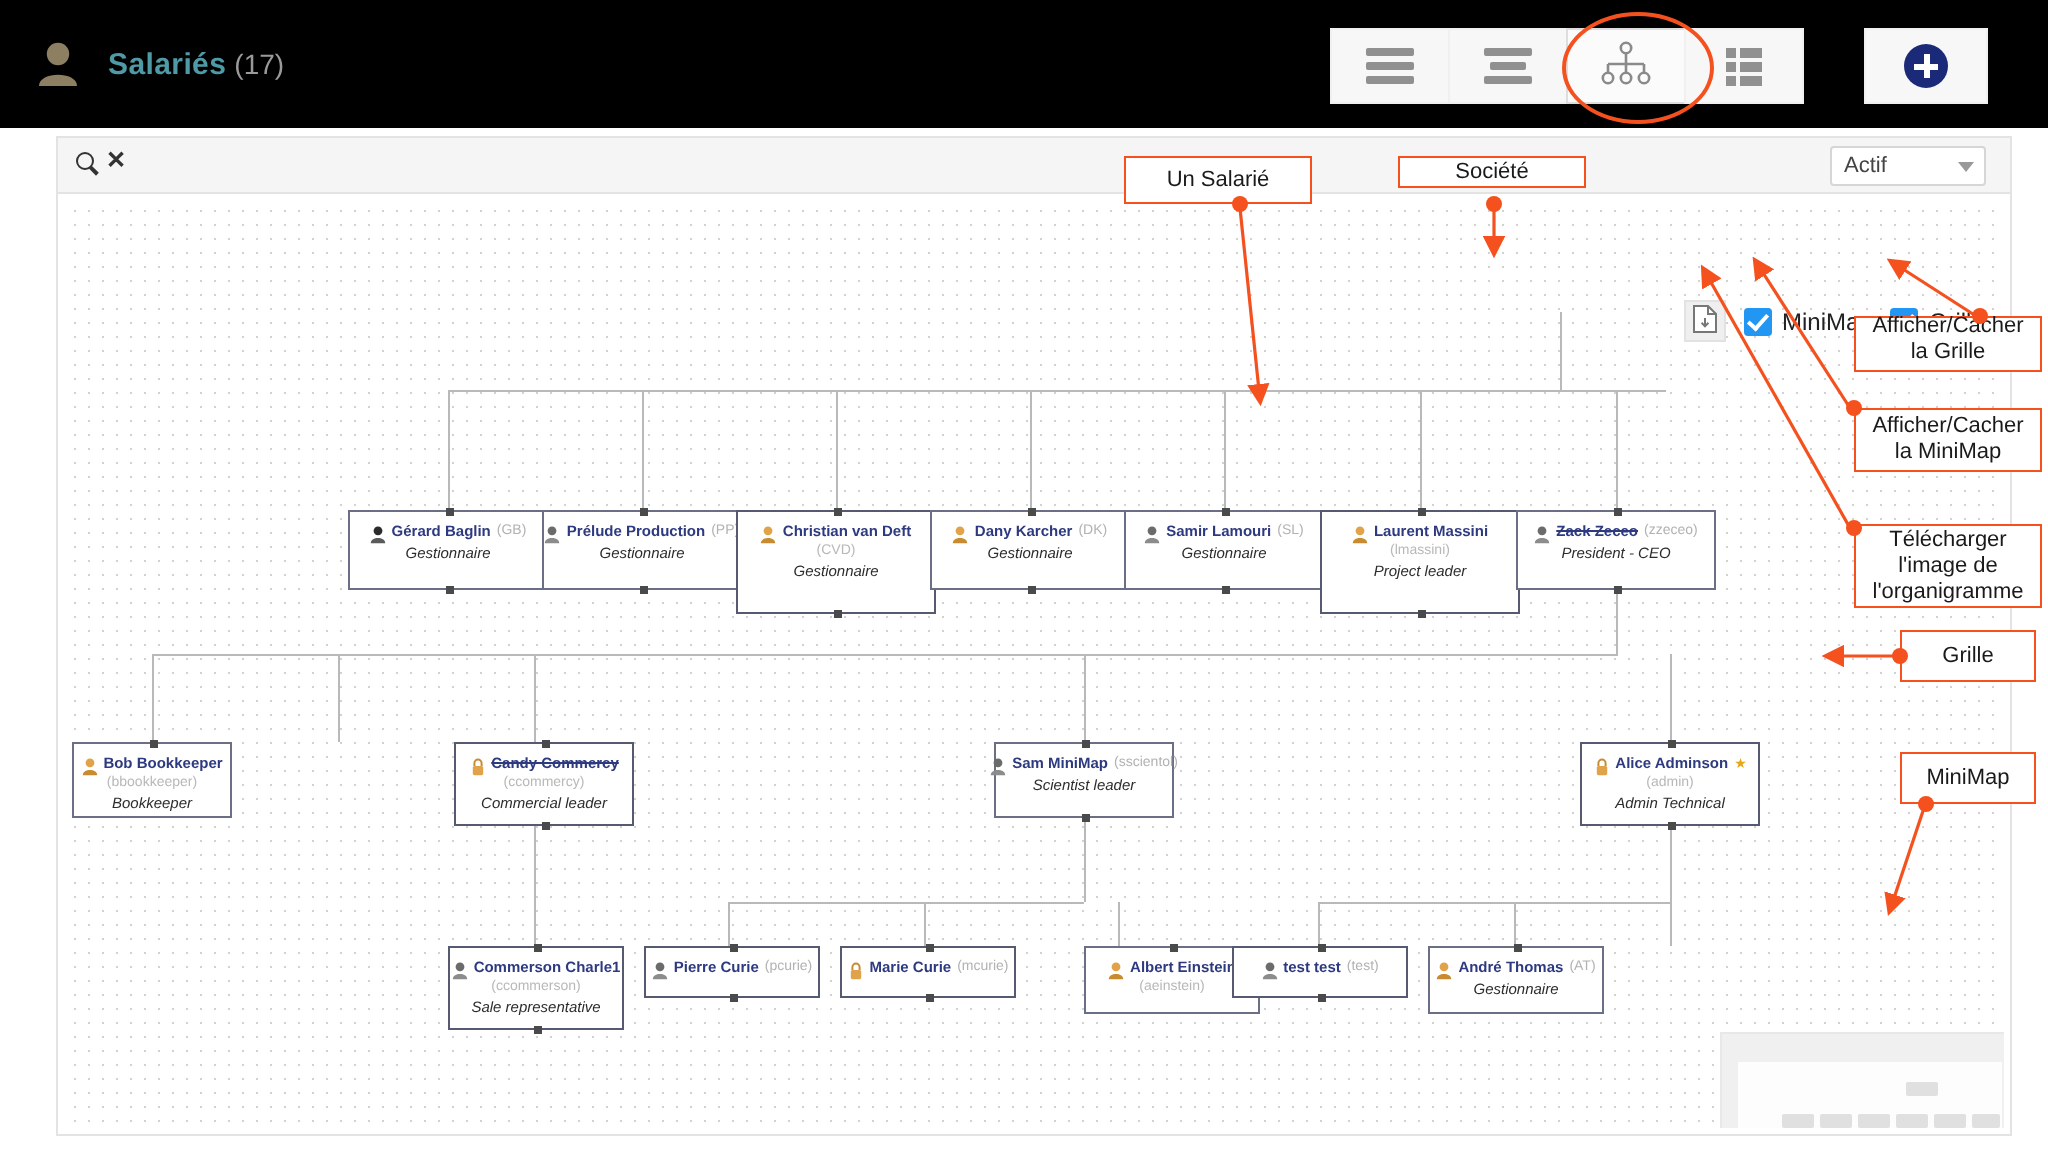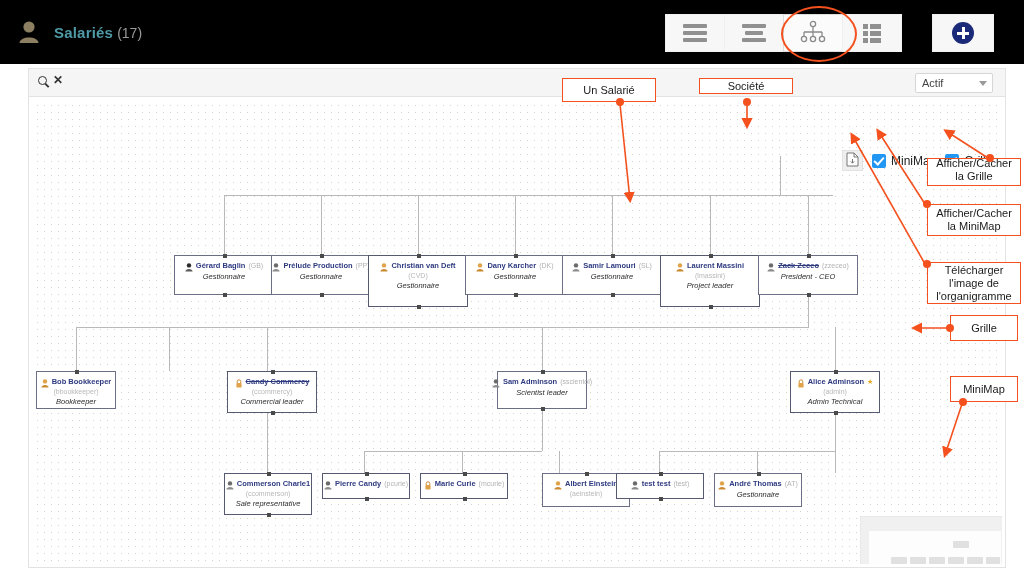--- a/index.html
+++ b/index.html
@@ -403,21 +403,21 @@
       <span class="port" style="left:43px; top:-2px;"></span>
       <span class="port" style="left:43px; bottom:-3px;"></span>
     </div>
 
     <div class="node" style="left:463px; top:269px; width:90px; height:38px;">
       <span class="nm-row">
           <span class="ico"><svg width="8" height="9" viewBox="0 0 8 9">
               <circle cx="4" cy="2.4" r="2.2" fill="#6b6b6b"></circle>
               <path d="M0.4 8.6 C0.4 5.2 7.6 5.2 7.6 8.6 Z" fill="#8c8c8c"></path>
             </svg></span>
-          <span class="nm">Sam Adminson</span>
+          <span class="nm">Sam MiniMap</span>
           <span class="lg">(sscientol)</span>
         </span>
       <span class="ttl">Scientist leader</span>
       <span class="port" style="left:43px; top:-2px;"></span>
       <span class="port" style="left:43px; bottom:-3px;"></span>
     </div>
 
     <div class="node thick" style="left:756px; top:269px; width:90px; height:42px;">
       <span class="nm-row">
           <span class="ico"><svg width="8" height="9" viewBox="0 0 8 9">
@@ -446,21 +446,21 @@
       <span class="port" style="left:42px; top:-2px;"></span>
       <span class="port" style="left:42px; bottom:-3px;"></span>
     </div>
 
     <div class="node thick" style="left:288px; top:371px; width:88px; height:26px;">
       <span class="nm-row">
           <span class="ico"><svg width="8" height="9" viewBox="0 0 8 9">
               <circle cx="4" cy="2.4" r="2.2" fill="#6b6b6b"></circle>
               <path d="M0.4 8.6 C0.4 5.2 7.6 5.2 7.6 8.6 Z" fill="#8c8c8c"></path>
             </svg></span>
-          <span class="nm">Pierre Candy</span>
+          <span class="nm">Pierre Curie</span>
           <span class="lg">(pcurie)</span>
         </span>
       <span class="port" style="left:42px; top:-2px;"></span>
       <span class="port" style="left:42px; bottom:-3px;"></span>
     </div>
 
     <div class="node thick" style="left:386px; top:371px; width:88px; height:26px;">
       <span class="nm-row">
           <span class="ico"><svg width="8" height="9" viewBox="0 0 8 9">
               <path d="M2.2 4 V2.6 a1.8 1.8 0 0 1 3.6 0 V4" fill="none" stroke="#c98b30" stroke-width="1"></path>

